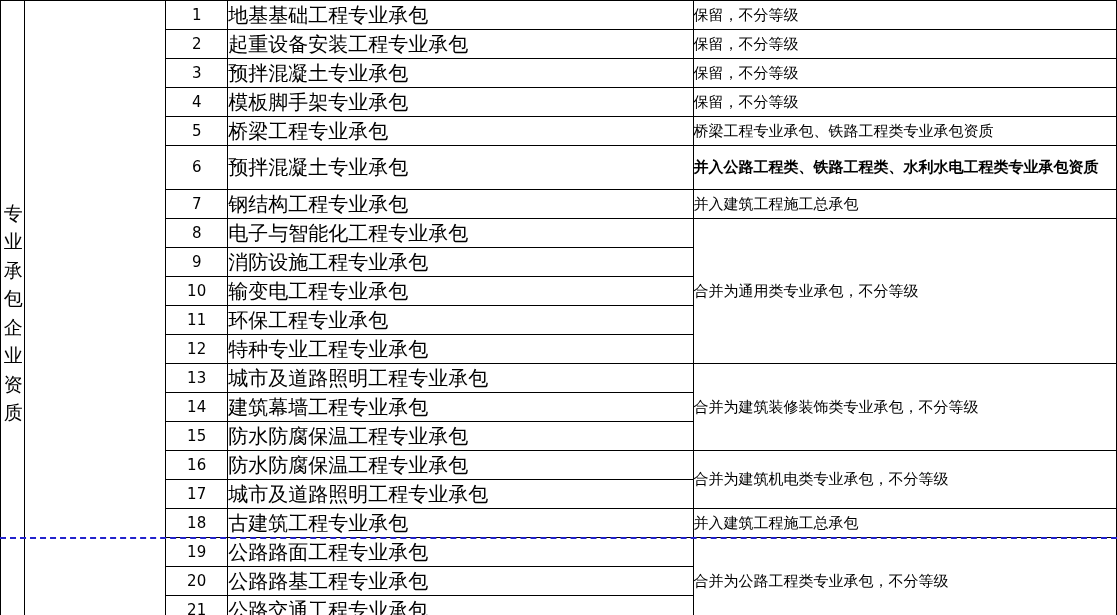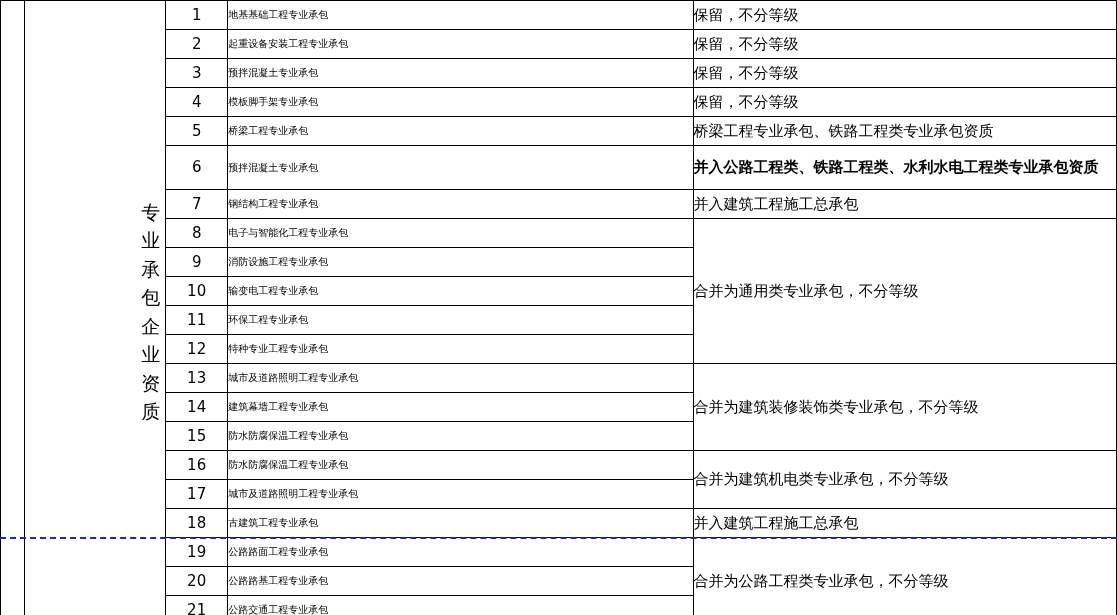--- a/index.html
+++ b/index.html
@@ -52,21 +52,21 @@
     word-break: break-all;
     text-align: center;
   }
   td.num {
     text-align: center;
     font-size: 15px;
     height: 28px;
   }
   td.name {
     padding-left: 8px;
-    font-size: 10px;
+    font-size: 20px;
     white-space: nowrap;
     margin-left: 9px;
   }
   td.note {
     padding-left: 6px;
     padding-right: 4px;
     font-size: 15px;
   }
   td.note.multi {
     line-height: 1.35;
@@ -92,22 +92,21 @@
     bottom: 0;
     width: 0;
     border-left: 1px solid #000000;
     z-index: 2;
   }
   .cat-cell-wrap {
     position: relative;
     height: 100%;
     display: flex;
     align-items: center;
-    justify-content: flex-end;
-    font-family: Liberation Serif, serif;
+    justify-content: flex-start;
   }
 </style>
 </head>
 <body>
 
 <div class="page">
   <div class="left-edge"></div>
   <div class="dashed-line" id="dashedLine" style="top: 536.5px; border-top-color: rgb(34, 34, 204);"></div>
 
   <table class="qual">

